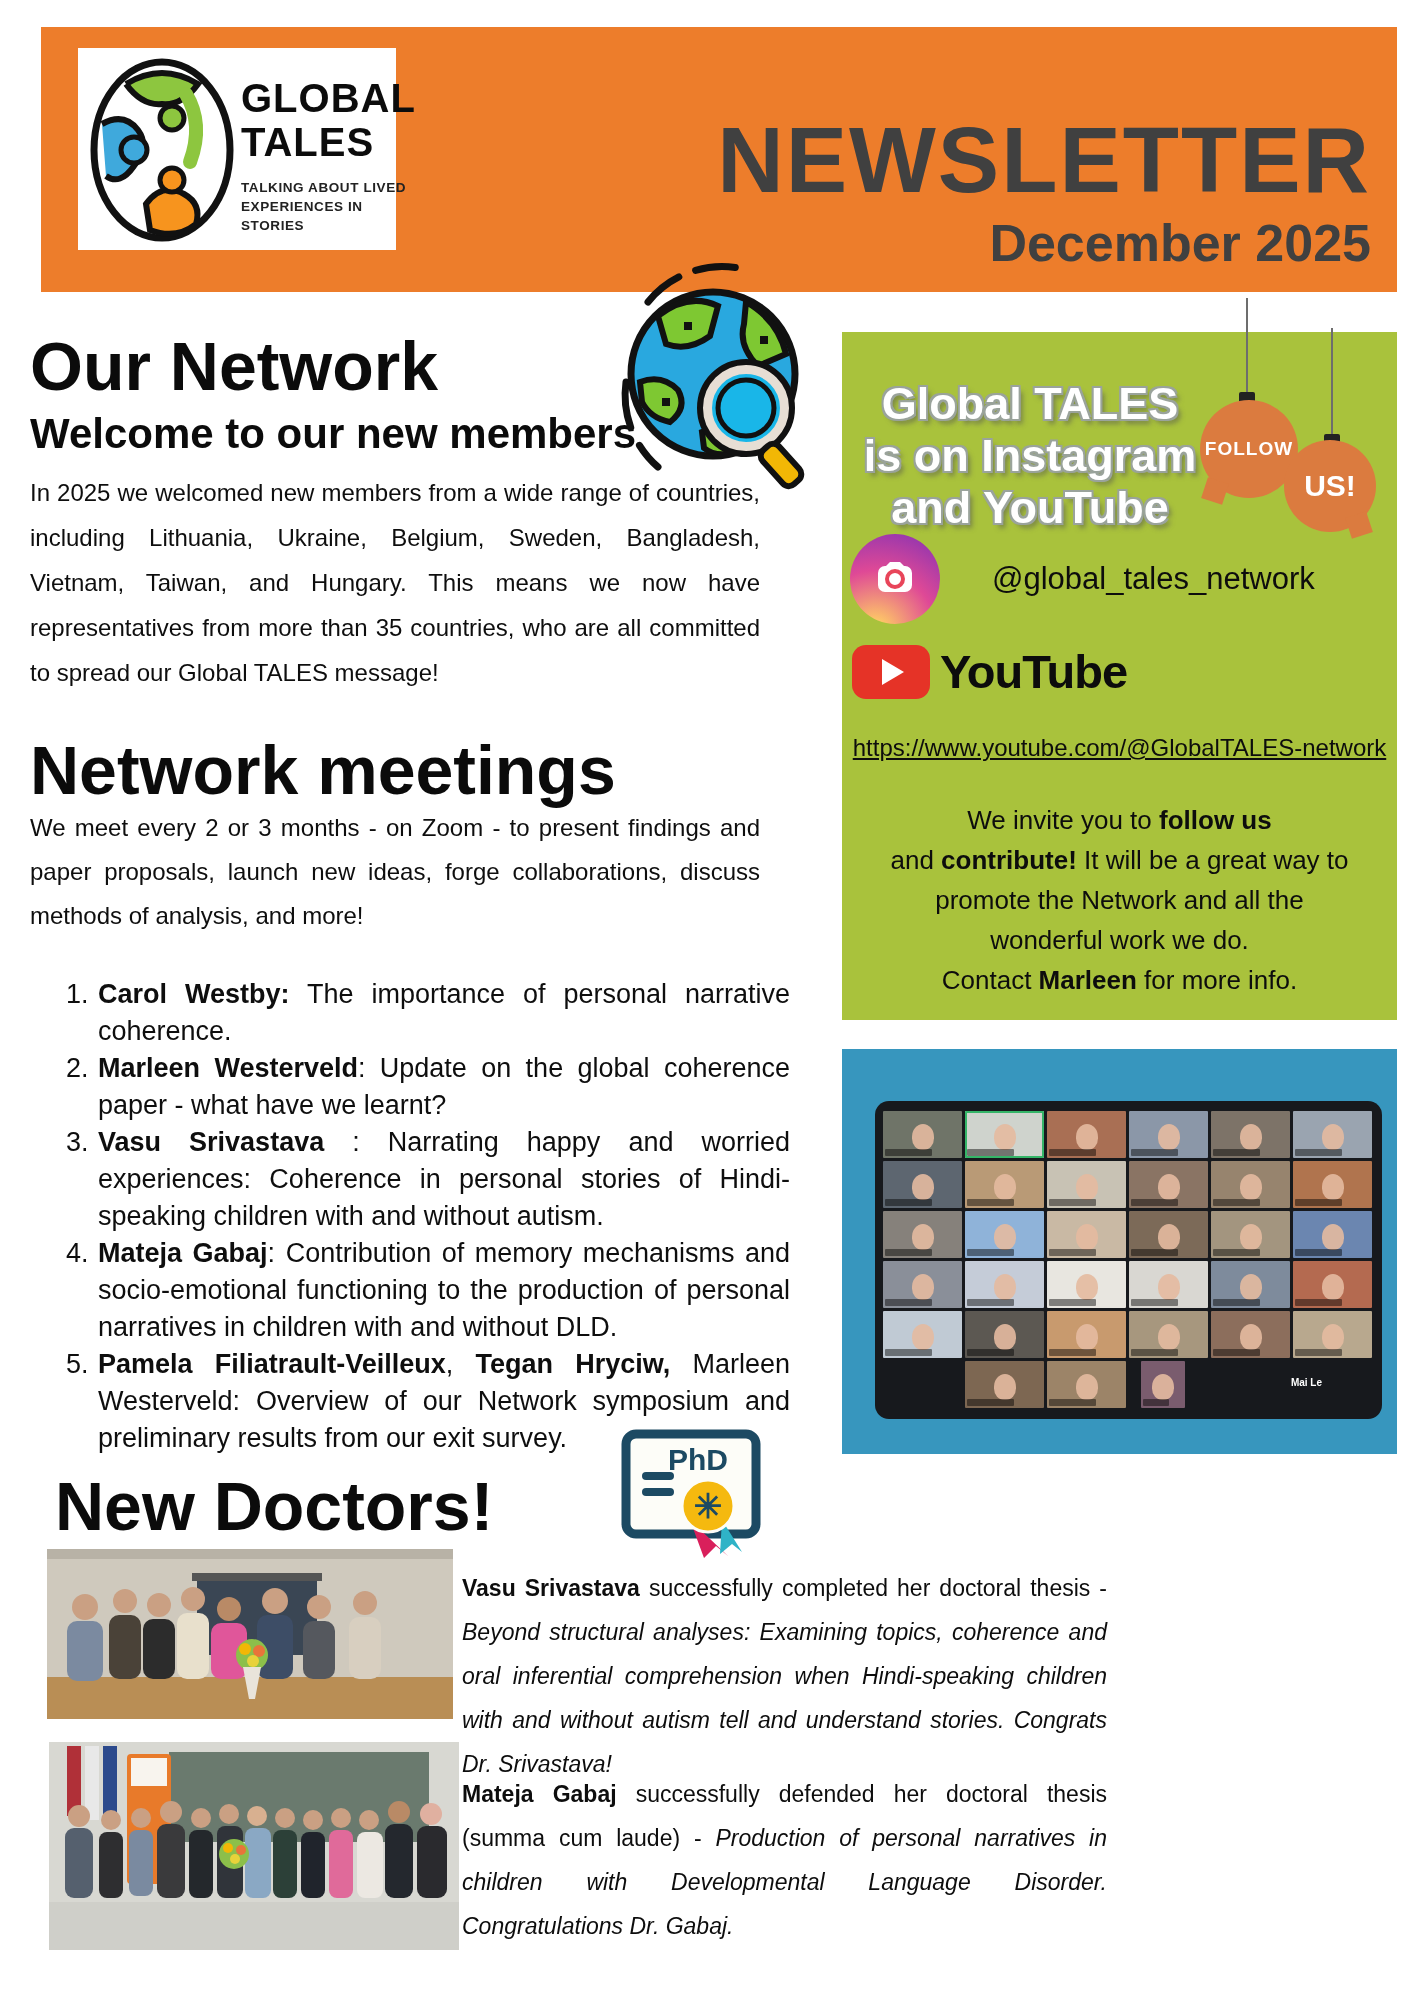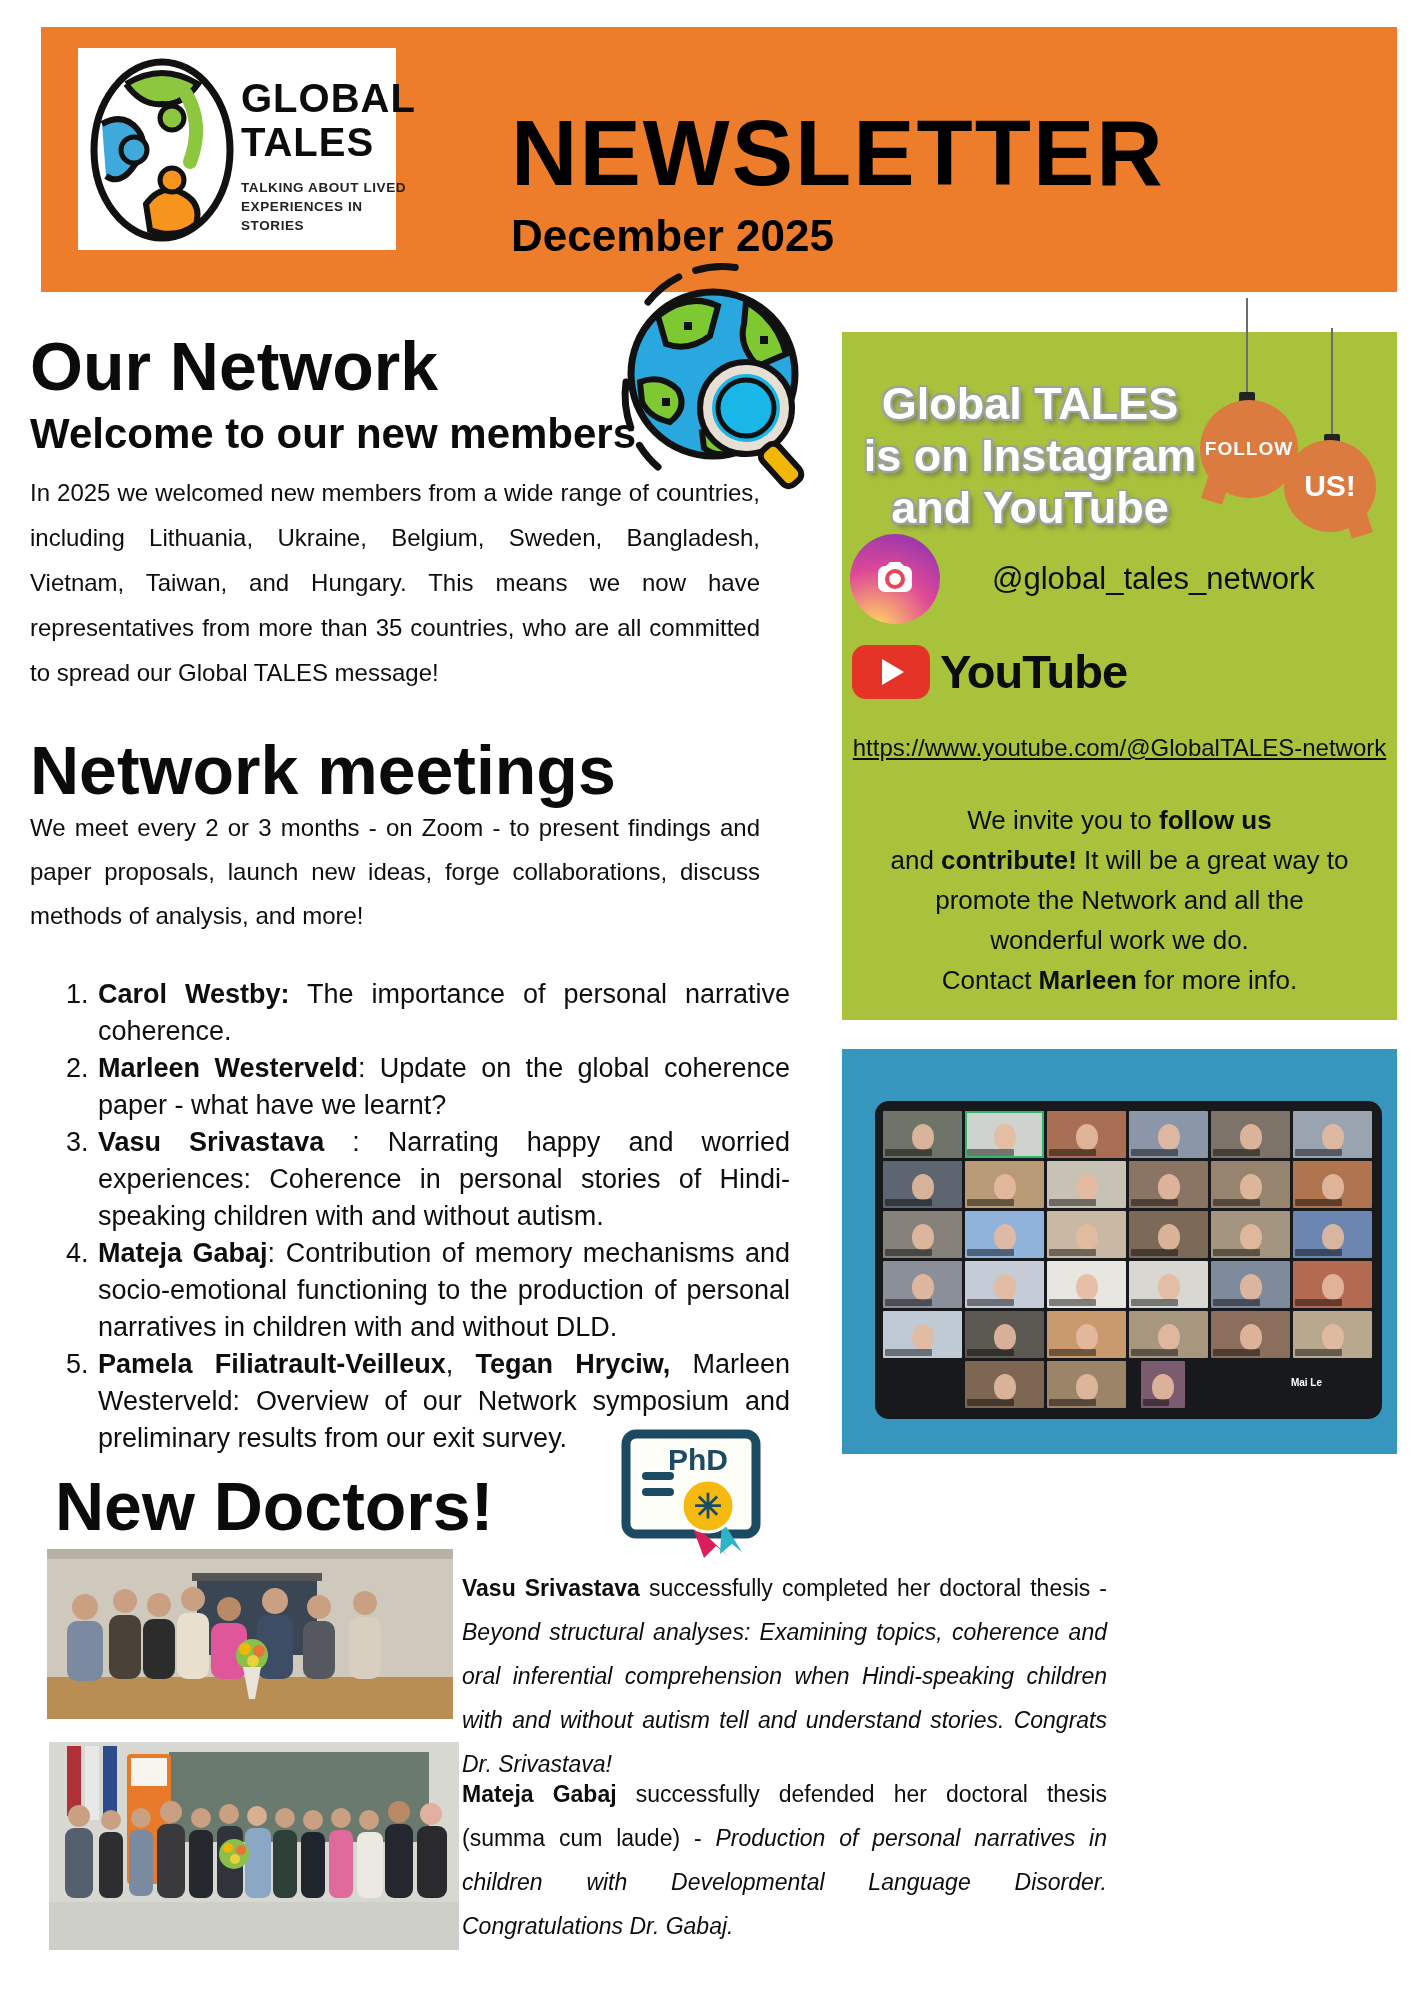--- a/index.html
+++ b/index.html
@@ -6,23 +6,23 @@
   .page{position:relative;width:1414px;height:2000px;background:#fff;overflow:hidden;
         font-family:"Liberation Sans",sans-serif;color:#111;}
   .abs{position:absolute;}
 
   
   .banner{left:41px;top:27px;width:1356px;height:265px;background:#ED7D2B;}
   .logo-card{left:37px;top:21px;width:318px;height:202px;background:#fff;}
   .logo-text{position:absolute;left:163px;top:28px;}
   .logo-line{font-size:40px;font-weight:bold;letter-spacing:1px;line-height:44px;color:#0c0c0c;}
   .logo-tag{font-size:13.5px;letter-spacing:.6px;color:#222;line-height:19px;margin-top:14px;font-weight:bold;}
-  .title-block{left:470px;top:78px;width:860px;text-align:left;color:#000000;}
+  .title-block{left:470px;top:85px;width:860px;text-align:right;color:#404040;}
   .title-main{font-size:92px;font-weight:bold;line-height:96px;letter-spacing:2px;}
-  .title-sub{font-size:44px;font-weight:bold;line-height:70px;}
+  .title-sub{font-size:52px;font-weight:bold;line-height:70px;}
 
   
   .h1{font-size:68px;font-weight:bold;color:#0b0b0b;line-height:1.02;}
   .h2{font-size:42px;font-weight:bold;color:#0b0b0b;}
   .bodytext{font-size:24px;line-height:45px;text-align:justify;color:#0e0e0e;}
   #para-network-meetings{line-height:44px;}
   .intro2{font-size:27px;line-height:40px;color:#0e0e0e;}
   ol.meetings{margin:0;padding-left:66px;font-size:27px;line-height:37px;color:#0e0e0e;}
   ol.meetings li{text-align:justify;padding-left:2px;margin:0;}
   .b{font-weight:bold;} .i{font-style:italic;}

